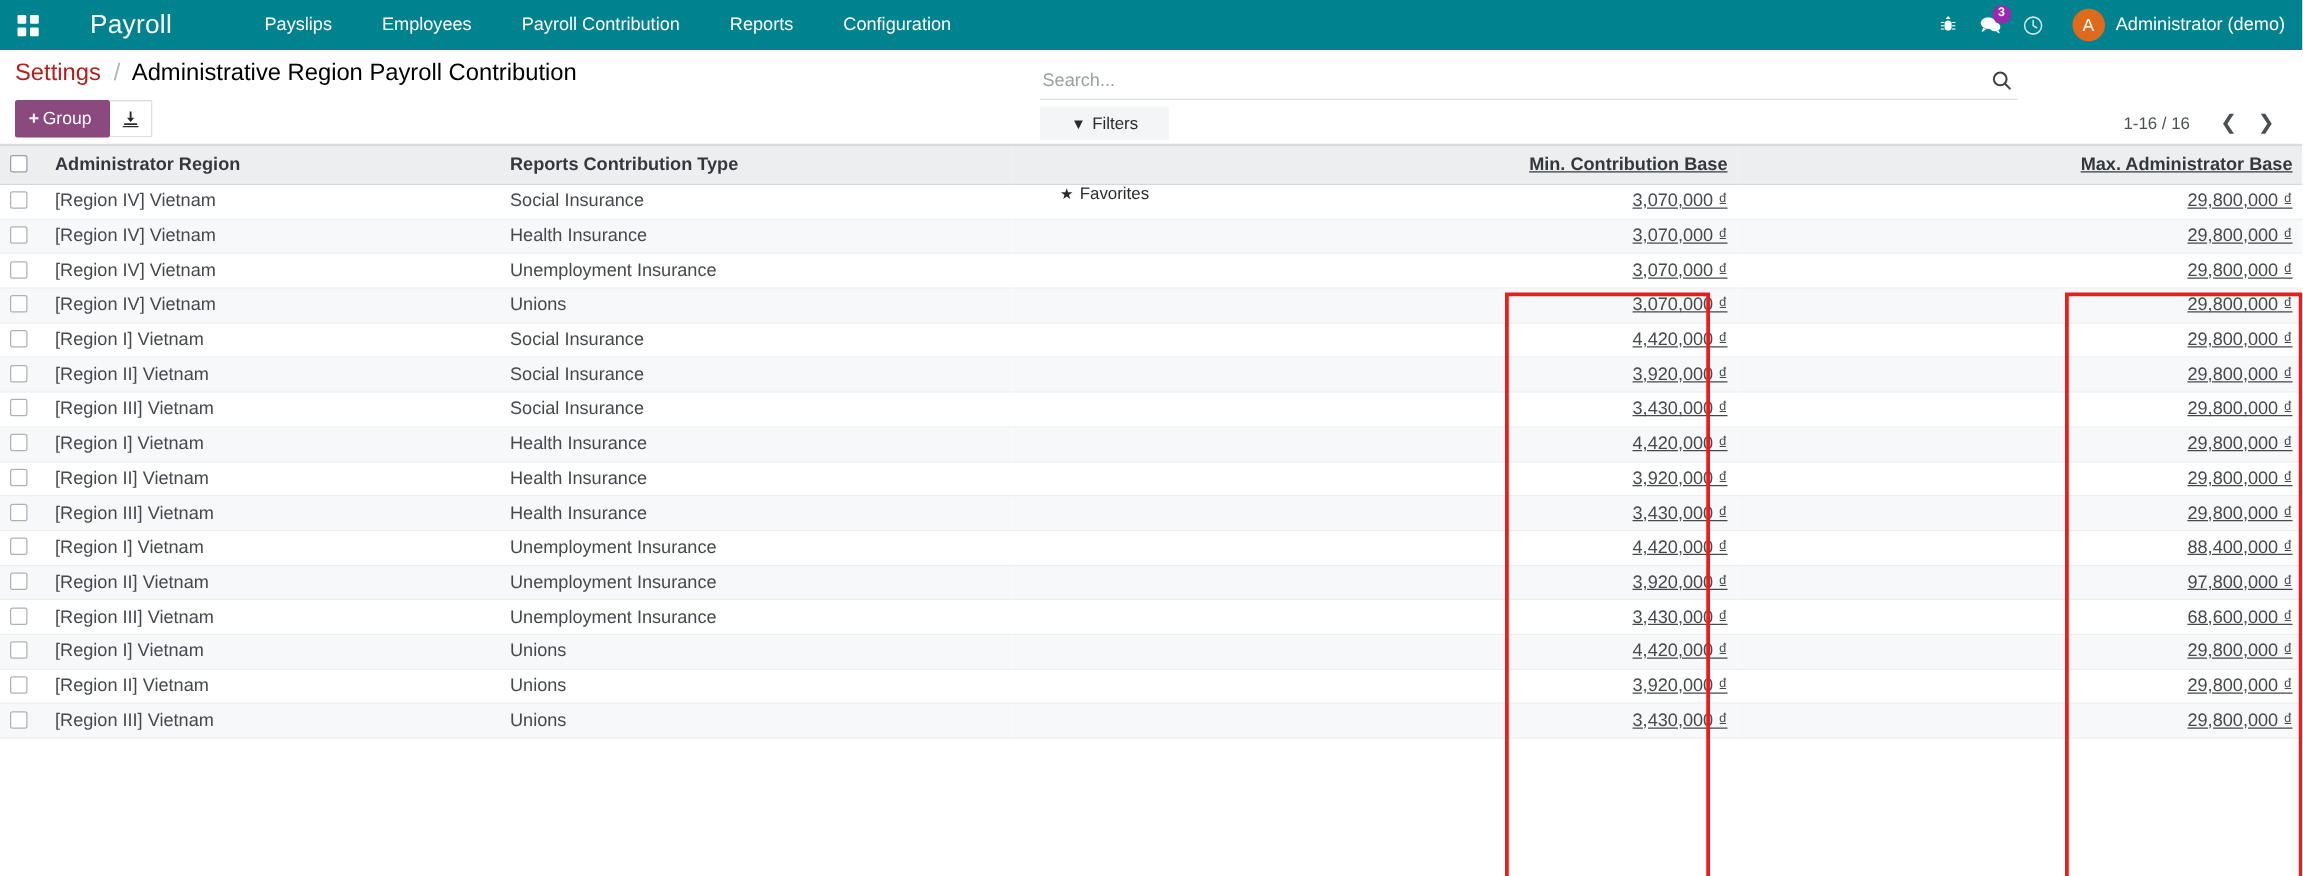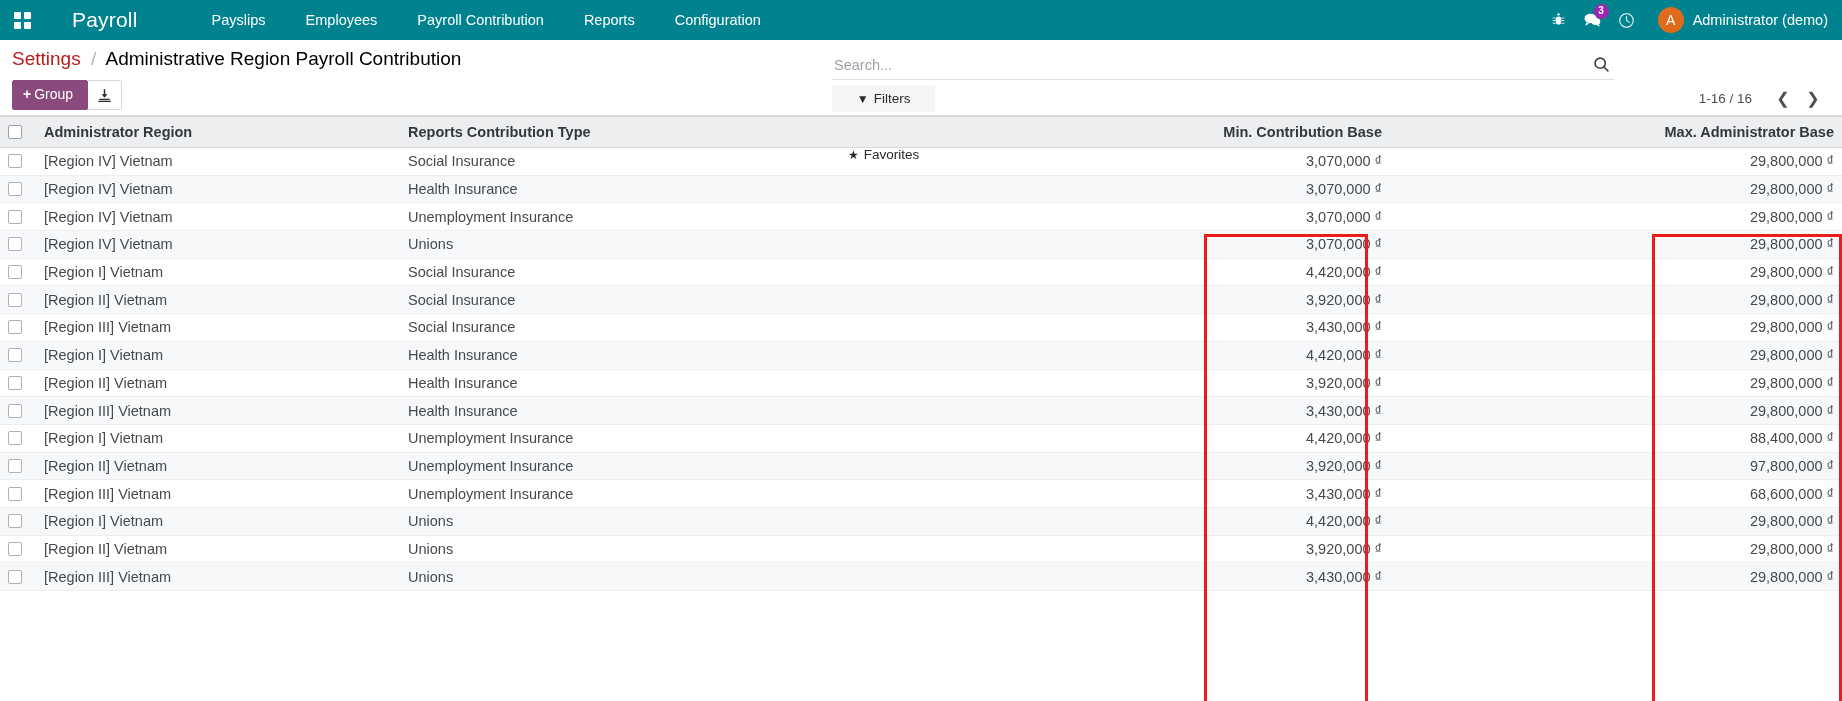--- a/index.html
+++ b/index.html
@@ -208,21 +208,21 @@
     border-bottom: 1px solid #d6d9dc;
     border-top: 1px solid #d6d9dc;
     font-size: 14.5px;
     font-weight: 700;
     color: #34383d;
     text-align: left;
     height: 31px;
     padding: 0 8px;
     white-space: nowrap;
   }
-  th.num, td.num { text-align: right; }
+  th.num, td.num { text-align: right; text-decoration: underline; }
   tbody td {
     font-size: 14.5px;
     color: #45494e;
     height: 27.7px;
     padding: 0 8px;
     border-bottom: 1px solid #eceef0;
     white-space: nowrap;
     overflow: hidden;
   }
   tbody tr:nth-child(even) { background: #f7f8f9; }

